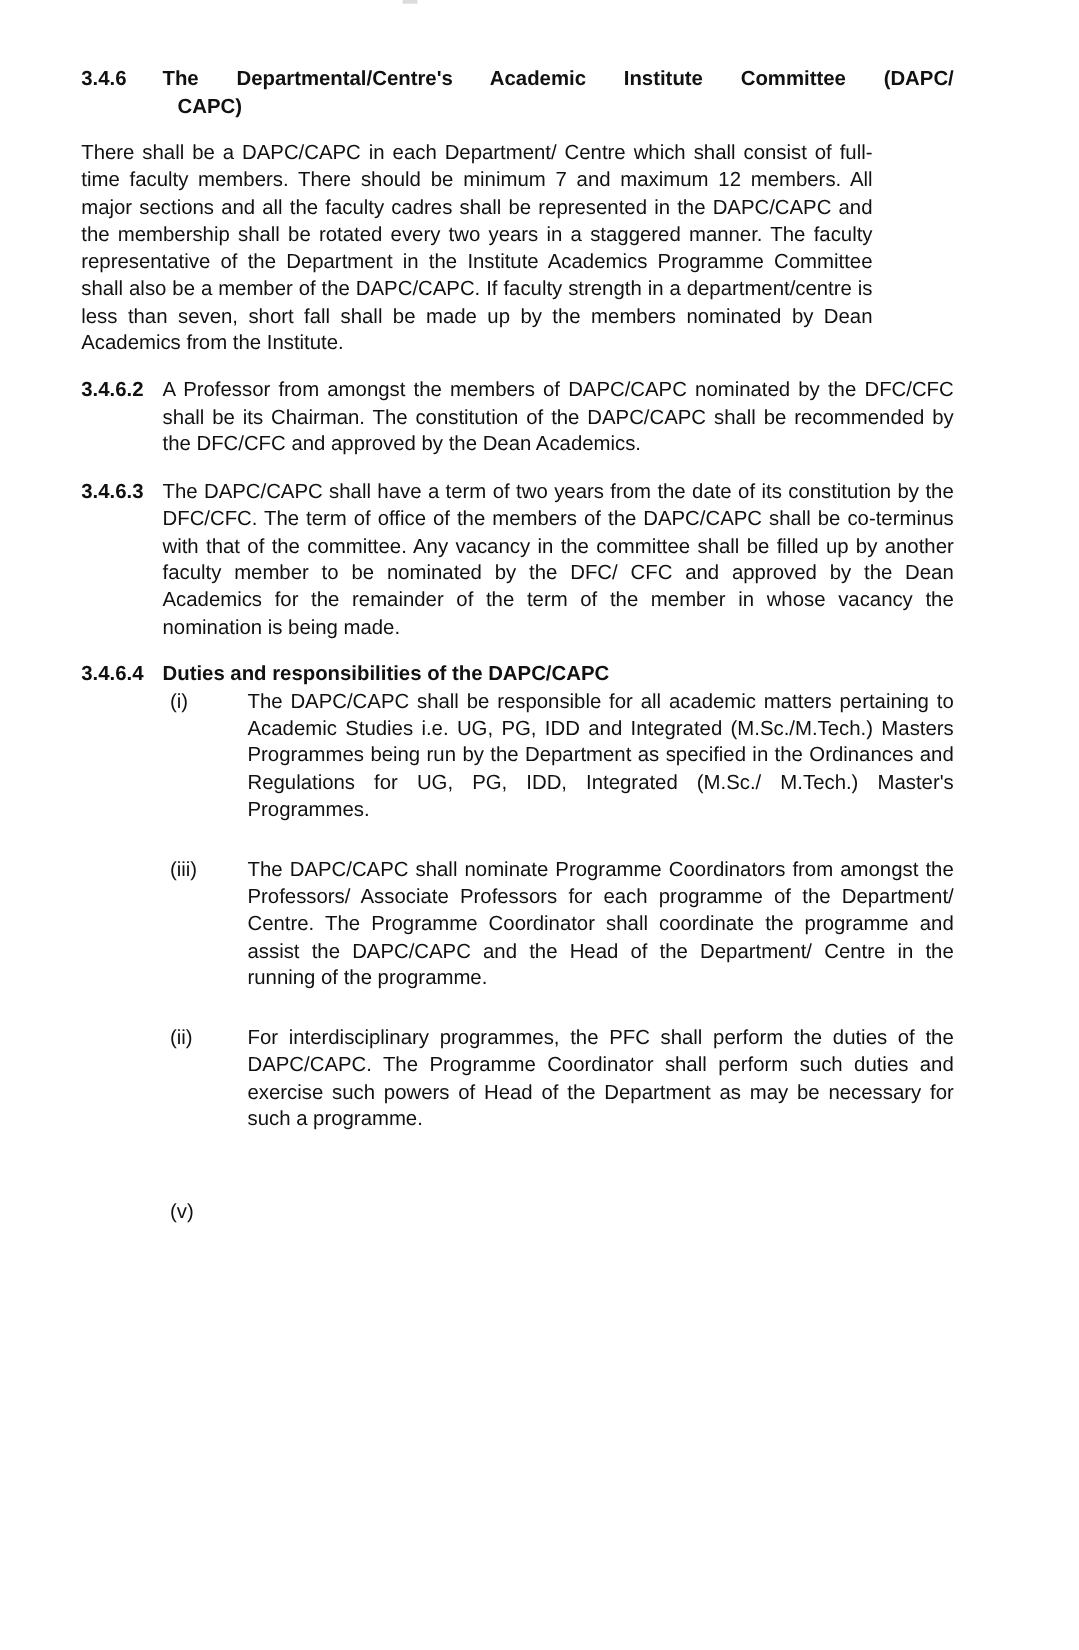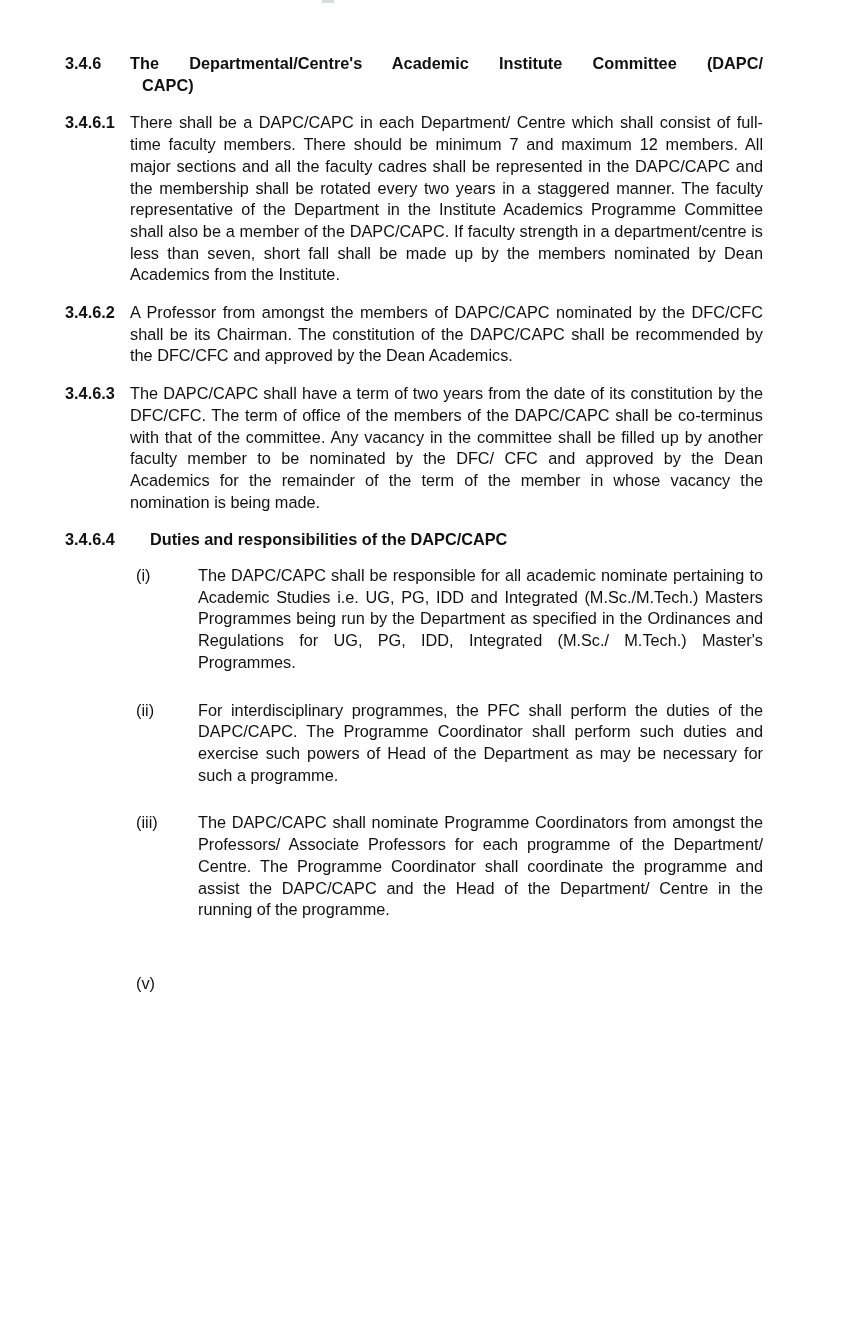--- a/index.html
+++ b/index.html
@@ -28,21 +28,21 @@
     top: 53px;
     width: 698px;
   }
   .sec { display: flex; margin-bottom: 16px; }
   .sec .num { flex: 0 0 65px; width: 65px; font-weight: 700; }
   .sec .body { width: 633px; text-align: justify; }
   .sec.main-head { margin-bottom: 16px; }
   .sec.main-head .num, .sec.main-head .body { font-weight: 700; }
   .headline1 { display: block; text-align: justify; text-align-last: justify; }
   .headline2 { display: block; margin-left: 12px; }
-  .sec.sub-head { margin-bottom: 14px; gap: 20px; }
+  .sec.sub-head { margin-bottom: 0; }
   .sec.sub-head .num, .sec.sub-head .body { font-weight: 700; }
   .duty { display: flex; margin-bottom: 26px; }
   .duty .marker { margin-left: 71px; flex: 0 0 62px; width: 62px; }
   .duty .dtext { flex: 1 1 auto; text-align: justify; }
 </style>
 </head>
 <body>
 
 <div class="page">
 
@@ -52,21 +52,20 @@
 
     <div class="sec main-head">
       <div class="num">3.4.6</div>
       <div class="body">
         <span class="headline1">The Departmental/Centre's Academic Institute Committee (DAPC/</span>
         <span class="headline2">CAPC)</span>
       </div>
     </div>
 
     <div class="sec">
-      <div class="num">3.4.6.1</div>
       <div class="body">There shall be a DAPC/CAPC in each Department/ Centre which shall consist of full-time faculty members. There should be minimum 7 and maximum 12 members. All major sections and all the faculty cadres shall be represented in the DAPC/CAPC and the membership shall be rotated every two years in a staggered manner.  The faculty representative of the Department in the Institute Academics Programme Committee shall also be a member of the DAPC/CAPC. If faculty strength in a department/centre is less than seven, short fall shall be made up by the members nominated by Dean Academics from the Institute.</div>
     </div>
 
     <div class="sec">
       <div class="num">3.4.6.2</div>
       <div class="body">A Professor from amongst the members of DAPC/CAPC nominated by the DFC/CFC shall be its Chairman. The constitution of the DAPC/CAPC shall be recommended by the DFC/CFC and approved by the Dean Academics.</div>
     </div>
 
     <div class="sec">
       <div class="num">3.4.6.3</div>
@@ -75,31 +74,31 @@
 
     <div class="sec sub-head">
       <div class="num">3.4.6.4</div>
       <div class="body">Duties and responsibilities of the DAPC/CAPC</div>
     </div>
 
     <div class="duties">
 
       <div class="duty">
         <div class="marker">(i)</div>
-        <div class="dtext">The DAPC/CAPC shall be responsible for all academic nominate pertaining to Academic Studies i.e. UG, PG, IDD and Integrated (M.Sc./M.Tech.) Masters Programmes being run by the Department as specified in the Ordinances and Regulations for UG, PG, IDD, Integrated  (M.Sc./ M.Tech.) Master's Programmes.</div>
+        <div class="dtext">The DAPC/CAPC shall be responsible for all academic matters pertaining to Academic Studies i.e. UG, PG, IDD and Integrated (M.Sc./M.Tech.) Masters Programmes being run by the Department as specified in the Ordinances and Regulations for UG, PG, IDD, Integrated  (M.Sc./ M.Tech.) Master's Programmes.</div>
+      </div>
+
+      <div class="duty">
+        <div class="marker">(iii)</div>
+        <div class="dtext">The DAPC/CAPC shall nominate Programme Coordinators from amongst the Professors/ Associate Professors for each programme of the Department/ Centre. The Programme Coordinator shall coordinate the programme and assist the DAPC/CAPC and the Head of the Department/ Centre in the running of the programme.</div>
       </div>
 
       <div class="duty">
         <div class="marker">(ii)</div>
         <div class="dtext">For interdisciplinary programmes, the PFC shall perform the duties of the DAPC/CAPC. The Programme Coordinator shall perform such duties and exercise such powers of Head of the Department as may be necessary for such a programme.</div>
-      </div>
-
-      <div class="duty">
-        <div class="marker">(iii)</div>
-        <div class="dtext">The DAPC/CAPC shall nominate Programme Coordinators from amongst the Professors/ Associate Professors for each programme of the Department/ Centre. The Programme Coordinator shall coordinate the programme and assist the DAPC/CAPC and the Head of the Department/ Centre in the running of the programme.</div>
       </div>
 
       <div class="duty">
       </div>
 
       <div class="duty">
         <div class="marker">(v)</div>
       </div>
 
 

